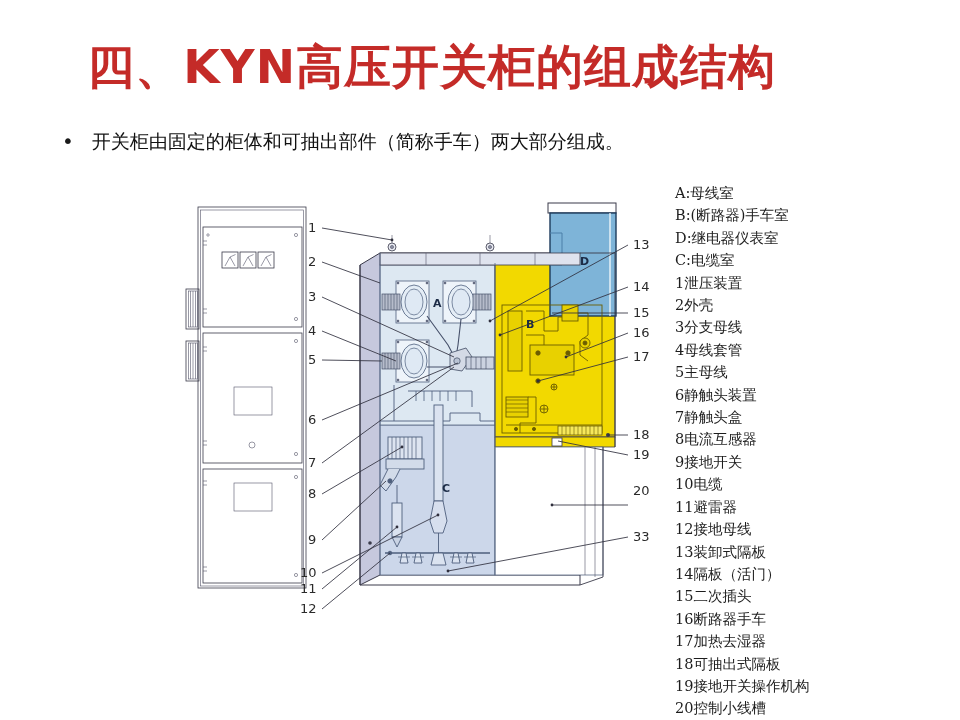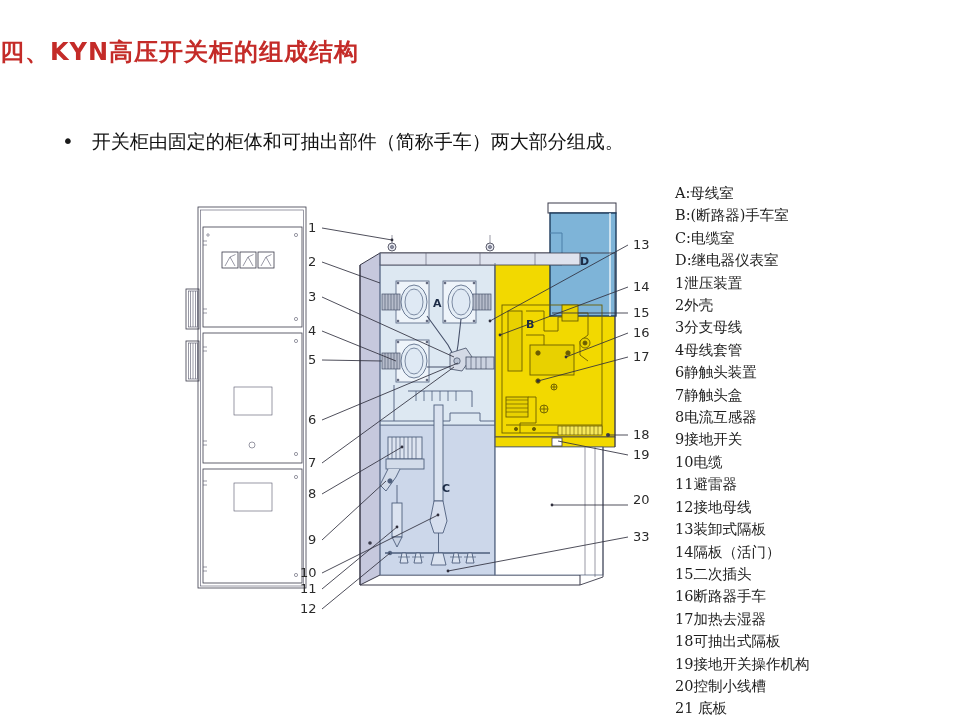--- a/index.html
+++ b/index.html
@@ -8,24 +8,24 @@
     background:#ffffff;
     font-family:"Liberation Serif","DejaVu Serif",serif;
     overflow:hidden;
     position:relative;
   }
   #slide{position:absolute;inset:0;width:960px;height:720px;background:#fff;}
 
   
   .title{
     position:absolute;left:0;top:36px;width:776px;
-    text-align:left;
+    text-align:right;
     font-family:"DejaVu Sans","Liberation Sans",sans-serif;
     font-weight:bold;
-    font-size:24px;
+    font-size:47px;
     letter-spacing:1px;
     color:#c42b28;
     white-space:nowrap;
   }
 
   
   .bullet-row{
     position:absolute;left:62px;top:127px;width:860px;
     display:flex;align-items:flex-start;gap:18px;
   }
@@ -425,33 +425,34 @@
     <div class="cnum l" style="left:-30px;top:397px;">11</div>
     <div class="cnum l" style="left:-30px;top:417px;">12</div>
 
     <div class="cnum r" style="left:303px;top:53px;">13</div>
     <div class="cnum r" style="left:303px;top:95px;">14</div>
     <div class="cnum r" style="left:303px;top:121px;">15</div>
     <div class="cnum r" style="left:303px;top:141px;">16</div>
     <div class="cnum r" style="left:303px;top:165px;text-align:right;">17</div>
     <div class="cnum r" style="left:303px;top:243px;">18</div>
     <div class="cnum r" style="left:303px;top:263px;">19</div>
-    <div class="cnum r" style="left:303px;top:308px;">20</div>
+    <div class="cnum r" style="left:303px;top:299px;">20</div>
     <div class="cnum r" style="left:303px;top:345px;">33</div>
   </div>
 
   <div class="legend">
     <div class="legend-item">A:母线室</div>
     <div class="legend-item">B:(断路器)手车室</div>
+    <div class="legend-item">D:继电器仪表室</div>
     <div class="legend-item">C:电缆室</div>
-    <div class="legend-item">D:继电器仪表室</div>
     <div class="legend-item">1泄压装置</div>
     <div class="legend-item">2外壳</div>
     <div class="legend-item">3分支母线</div>
     <div class="legend-item">4母线套管</div>
+    <div class="legend-item">5主母线</div>
     <div class="legend-item">6静触头装置</div>
     <div class="legend-item">7静触头盒</div>
     <div class="legend-item">8电流互感器</div>
     <div class="legend-item">9接地开关</div>
     <div class="legend-item">10电缆</div>
     <div class="legend-item">11避雷器</div>
     <div class="legend-item">12接地母线</div>
     <div class="legend-item">13装卸式隔板</div>
     <div class="legend-item">14隔板（活门）</div>
     <div class="legend-item">15二次插头</div>

